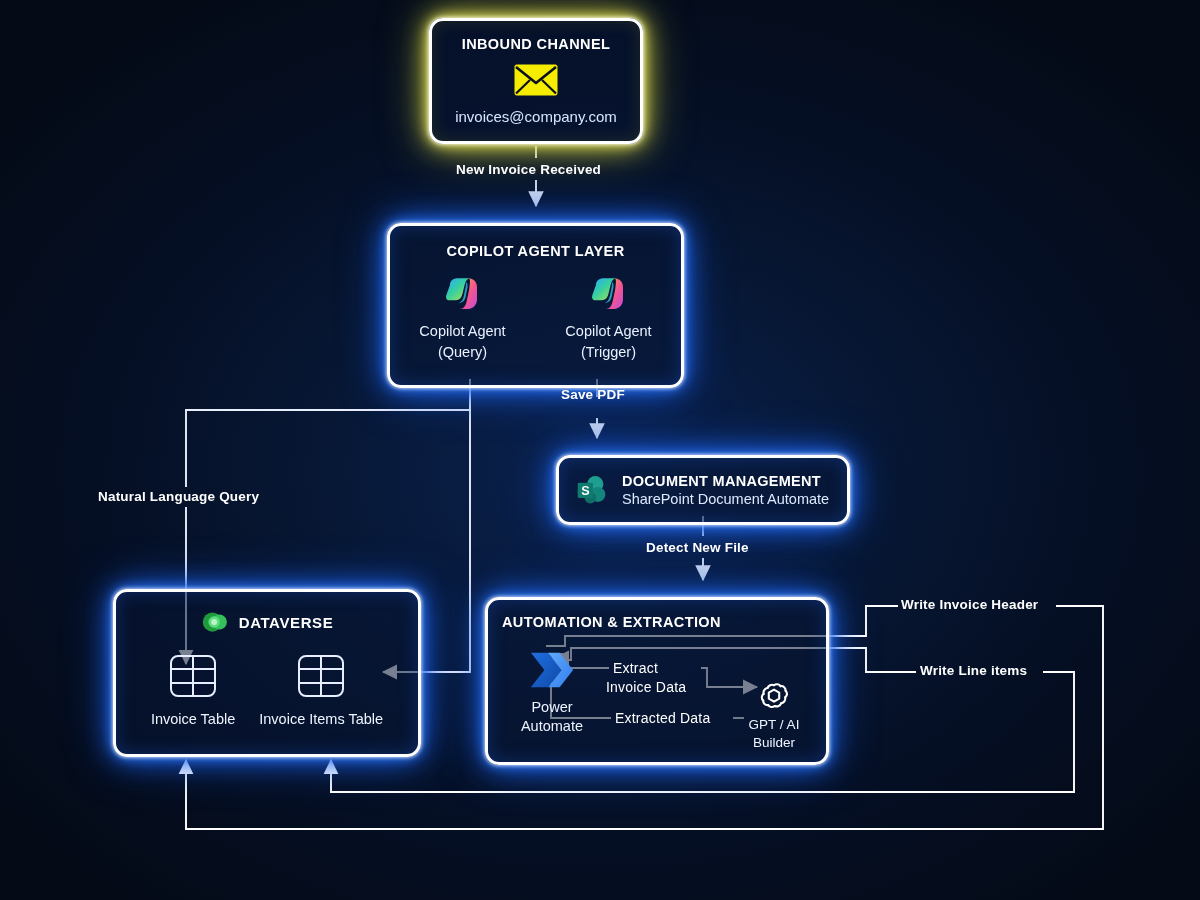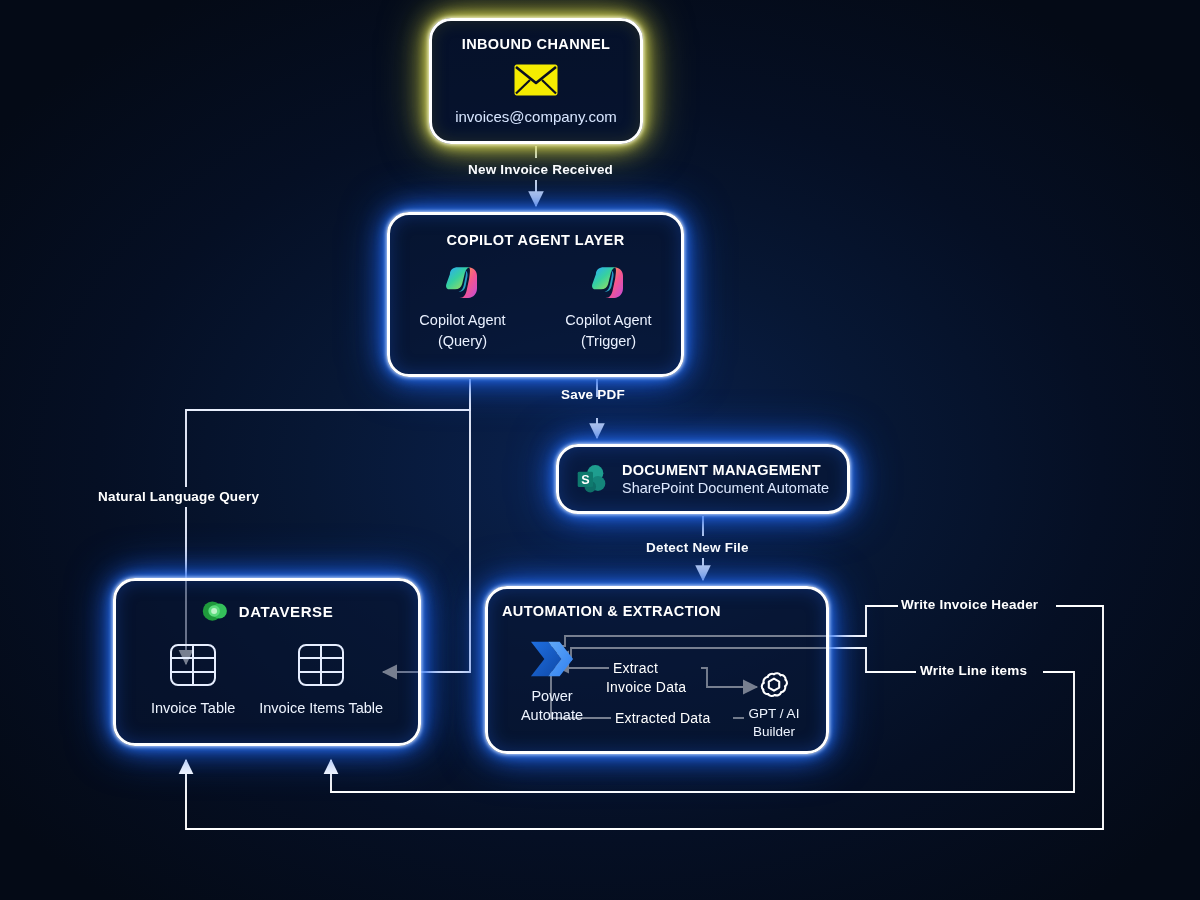--- a/index.html
+++ b/index.html
@@ -16,30 +16,31 @@
     background:
       radial-gradient(ellipse 760px 560px at 600px 470px, #0a2250 0%, #071734 38%, #050f24 66%, #040a16 100%),
       linear-gradient(160deg,#050b18 0%,#061024 50%,#04080f 100%);
   }
   #svglayer { position:absolute; left:0; top:0; width:1200px; height:900px; pointer-events:none; }
 
   
   .nbox {
     position:absolute;
     border:3px solid #ffffff;
-    border-radius:22px;
+    border-radius:14px;
     background:rgba(8,22,52,0.55);
   }
   .glow-blue {
     box-shadow:
       0 0 4px #ffffff,
       0 0 12px #2f7bff,
       0 0 26px #1e63e8,
       0 0 46px rgba(26,92,230,0.75),
       inset 0 0 18px rgba(30,90,210,0.35);
+    margin-top: 11px;
   }
   .glow-yellow {
     border-color:#ffffff;
     box-shadow:
       0 0 4px #ffffff,
       0 0 12px #e9e96a,
       0 0 26px #d9d94a,
       0 0 48px rgba(200,200,40,0.6),
       inset 0 0 16px rgba(120,120,30,0.25);
   }
@@ -155,21 +156,21 @@
     <div class="env-wrap">
       <svg width="44" height="32" viewBox="0 0 44 32">
         <rect x="1" y="1" width="42" height="30" rx="1.5" fill="#f5ec00" stroke="#f5ec00" stroke-width="1"></rect>
         <path d="M2,3 L22,19 L42,3" fill="none" stroke="#0b1020" stroke-width="2.6" stroke-linejoin="round"></path>
         <path d="M2,29.5 L16,16" fill="none" stroke="#0b1020" stroke-width="2.2"></path>
         <path d="M42,29.5 L28,16" fill="none" stroke="#0b1020" stroke-width="2.2"></path>
       </svg>
     </div>
     <div class="email">invoices@company.com</div>
   </div>
-  <div class="elabel" style="left:468px; top:162px;">New Invoice Received</div>
+  <div class="elabel" style="left:456px; top:162px;">New Invoice Received</div>
 
   <div class="nbox glow-blue" id="copilot">
     <div class="box-title">COPILOT AGENT LAYER</div>
     <div class="agents">
 
       <div class="agent">
         <svg class="copilot-logo" width="42" height="42" viewBox="0 0 48 48">
           <defs>
             <linearGradient id="cpA" x1="0" y1="0" x2="1" y2="1">
               <stop offset="0%" stop-color="#2aa8ff"></stop>

